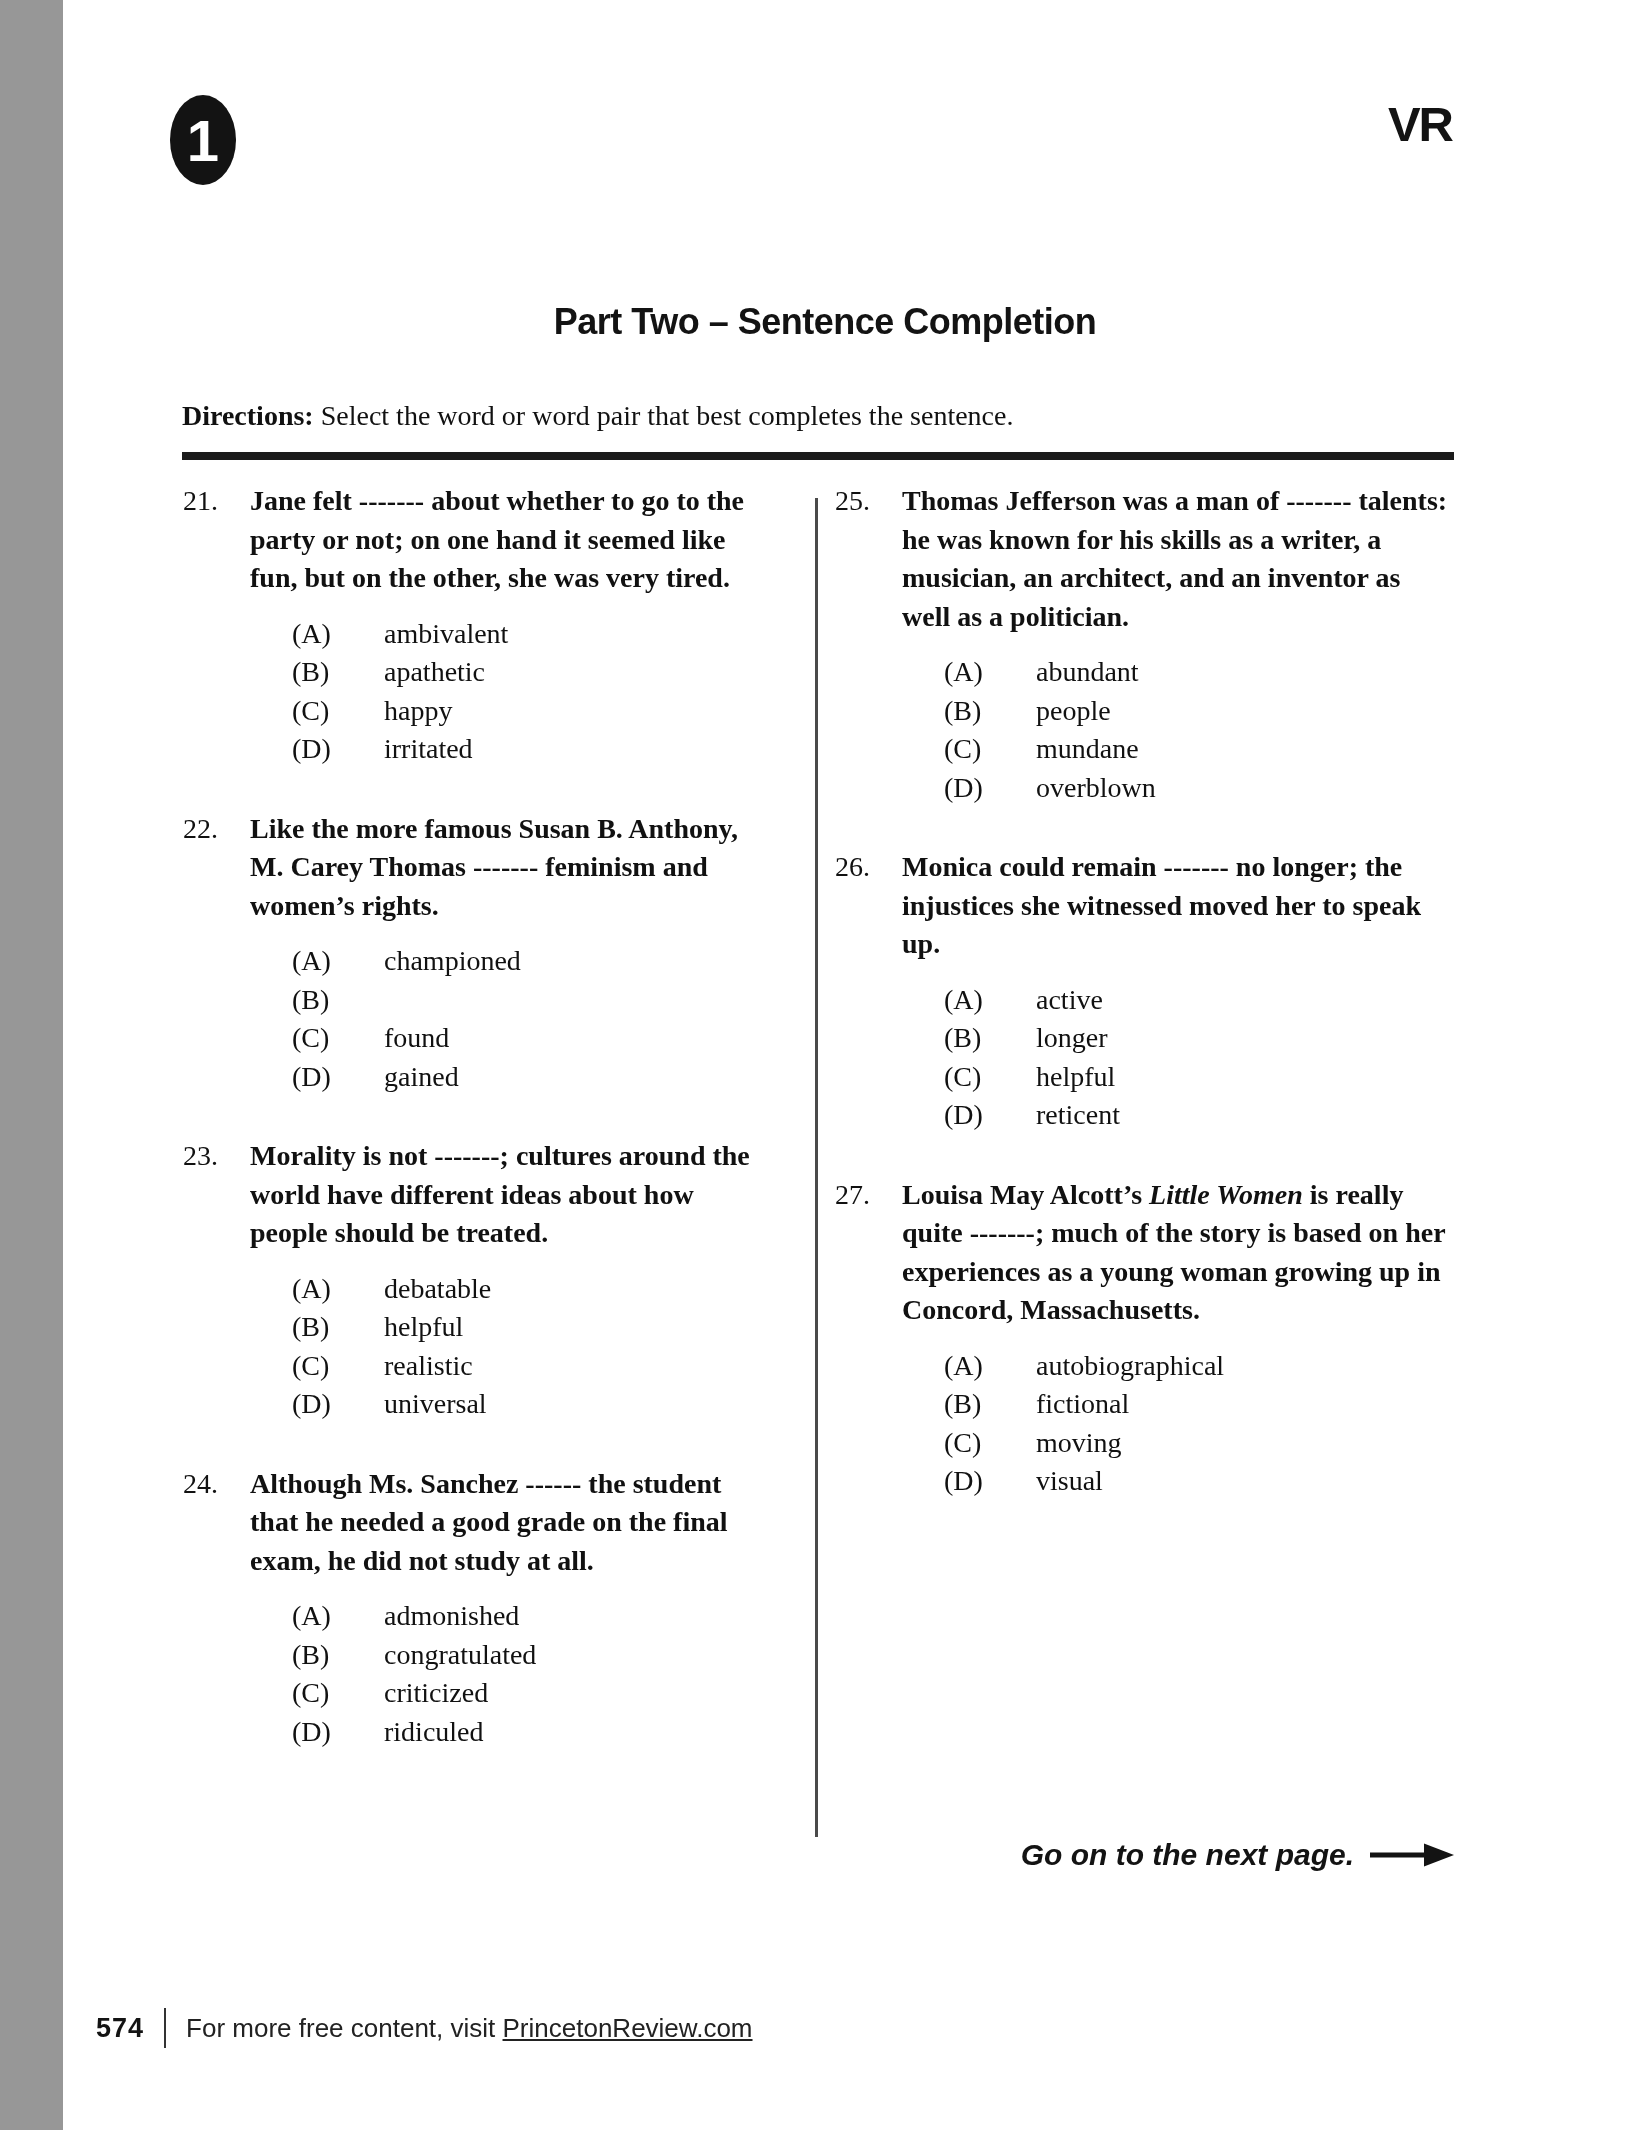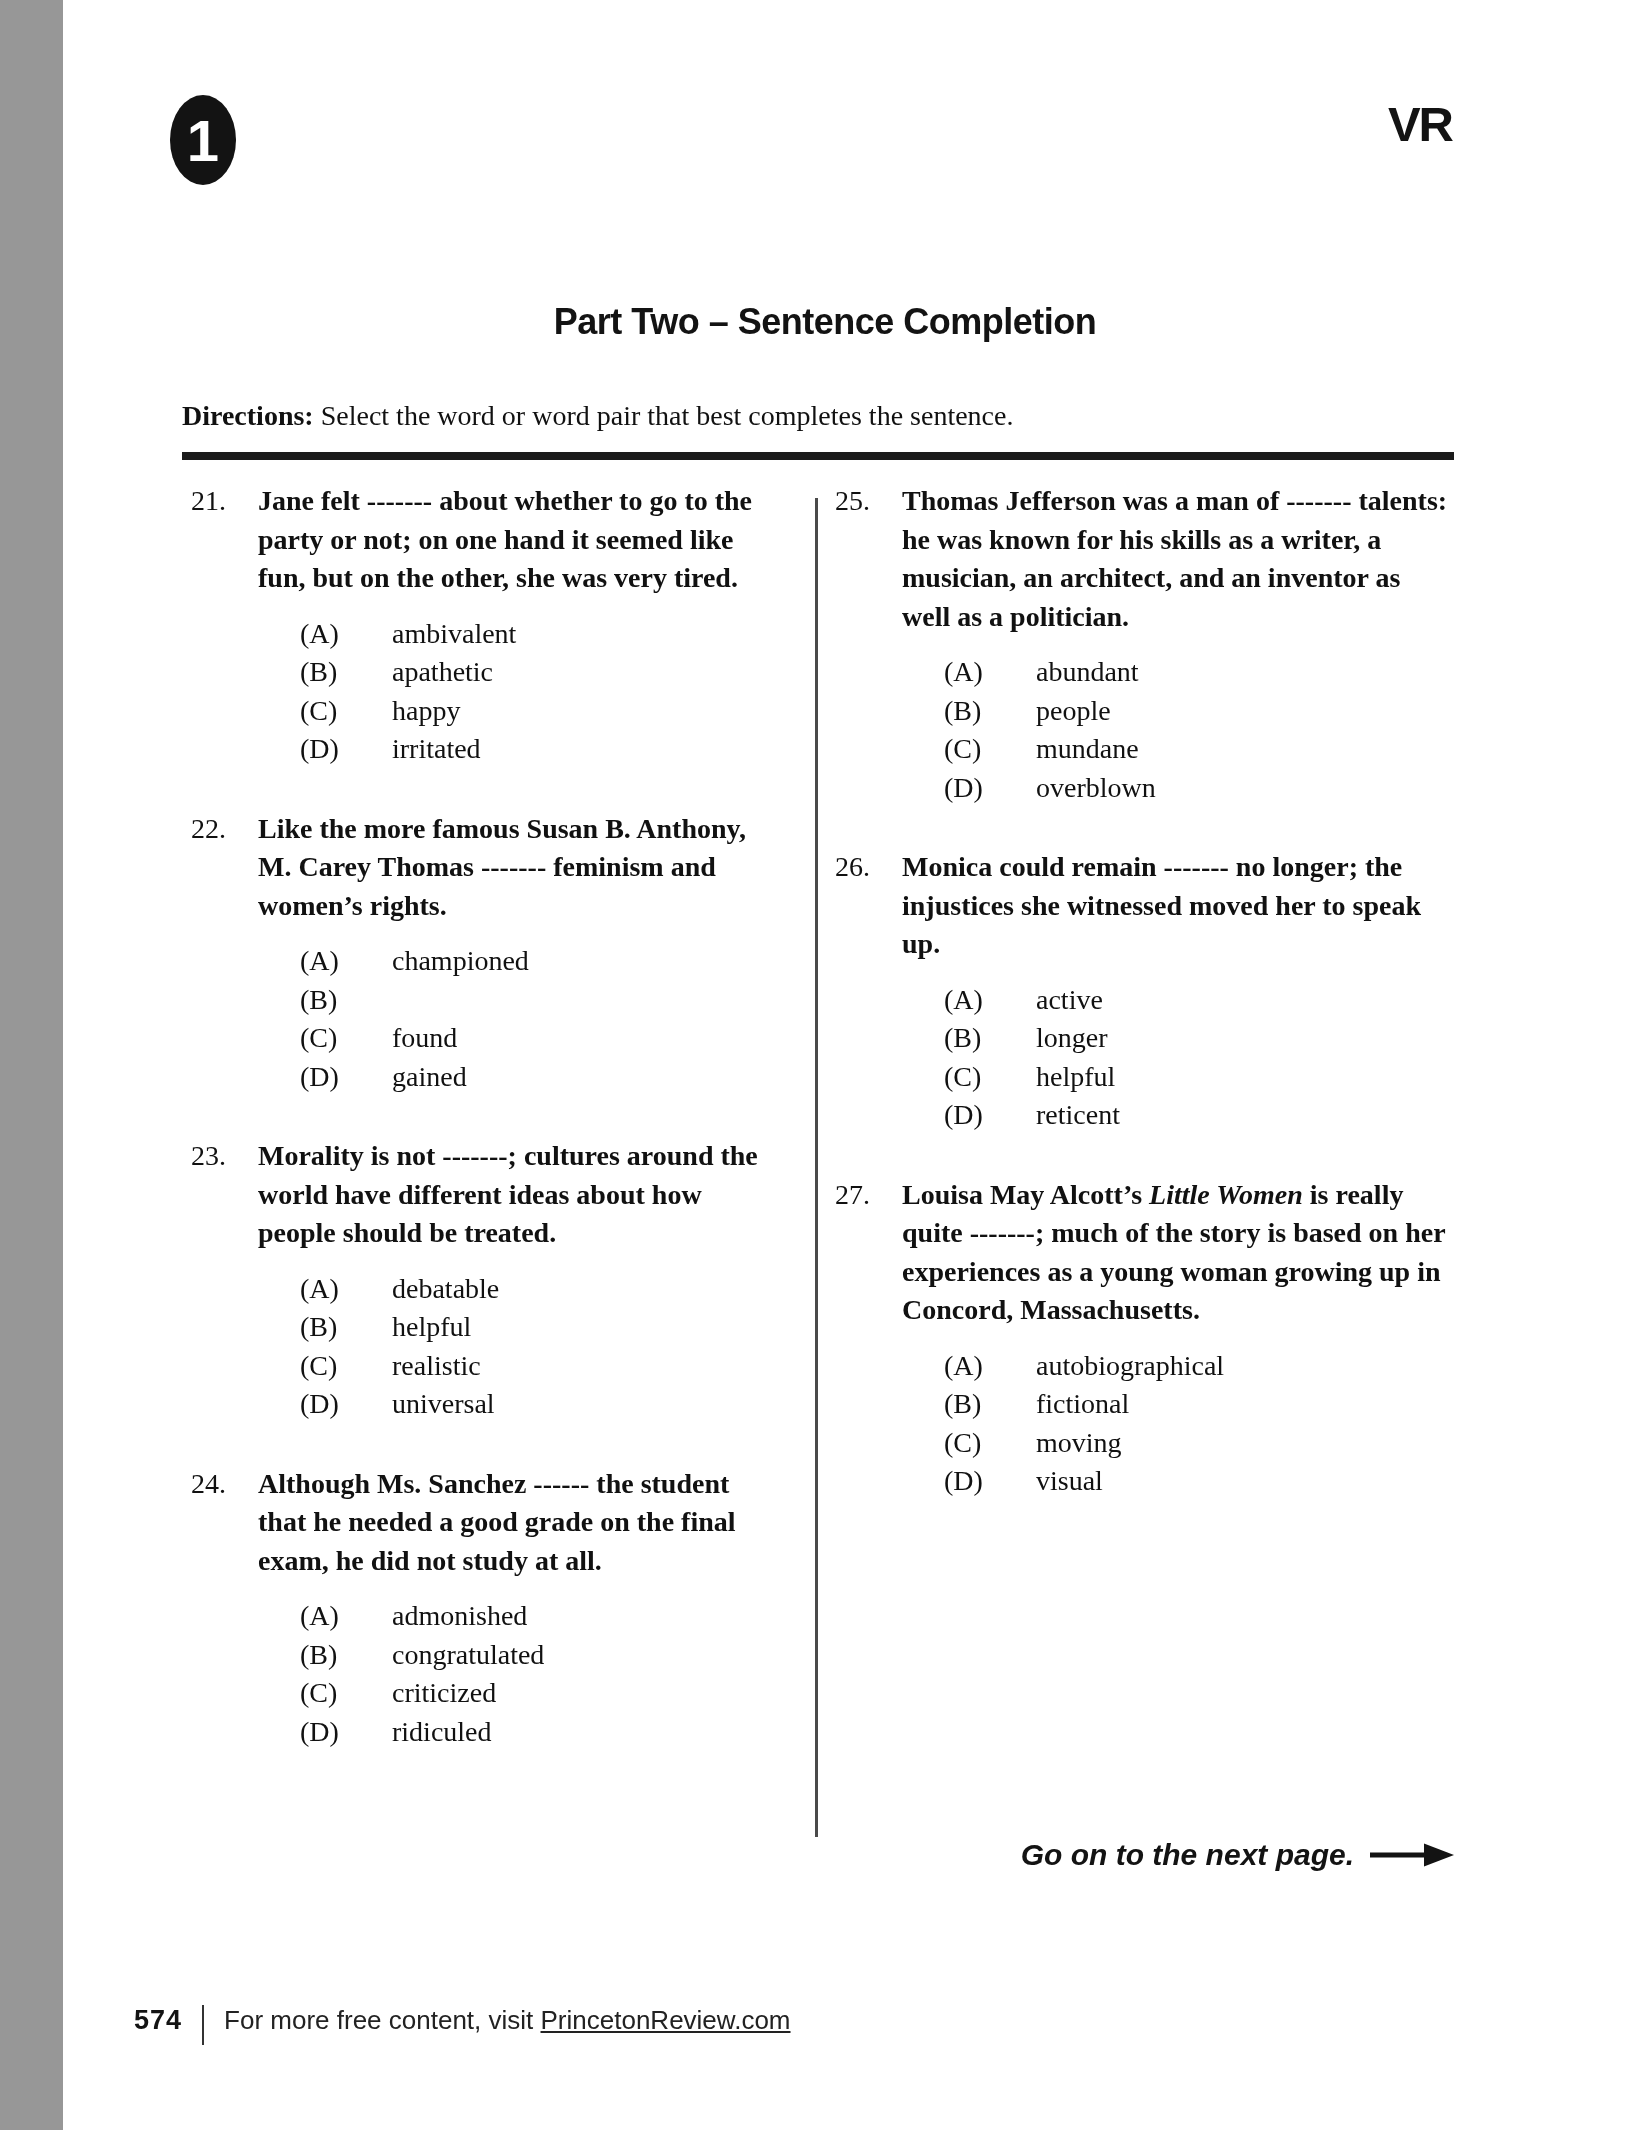--- a/index.html
+++ b/index.html
@@ -21,39 +21,39 @@
   .title{
     position:absolute;left:182px;top:293px;width:1270px;margin:8px;text-align:center;
     font-family:"Liberation Sans",sans-serif;font-weight:bold;font-size:36px;
     letter-spacing:-0.5px;color:#131313;
   }
   .directions{position:absolute;left:182px;top:400px;margin:0;font-size:28px;}
   .directions b{font-weight:bold;}
   .rule{position:absolute;left:182px;top:452px;width:1272px;height:8px;background:#1b1b1b;}
   .col-divider{position:absolute;left:815px;top:498px;width:3px;height:1339px;background:#4a4a4a;}
   .col{position:absolute;top:482px;}
-  .col-left{left:183px;width:592px;margin-left:8px;}
+  .col-left{left:183px;width:592px;}
   .col-right{left:835px;width:617px;}
   .q{display:flex;margin-bottom:41px;font-size:28px;line-height:38.5px;}
   .qnum{width:67px;flex-shrink:0;}
   .qbody{flex:1;min-width:0;}
   .stem{margin:0;font-weight:bold;}
   .choices{margin-top:17px;}
   .choice{display:flex;}
   .cletter{margin-left:42px;width:92px;flex-shrink:0;}
   .ctext{flex:1;}
   .goon{
     position:absolute;top:1838px;right:186px;display:flex;align-items:center;gap:16px;
     font-family:"Liberation Sans",sans-serif;font-weight:bold;font-style:italic;
     font-size:30px;color:#131313;
   }
   .arrow svg{display:block;}
   .footer{
-    position:absolute;left:96px;top:2005px;height:46px;display:flex;align-items:flex-start;
-    font-family:"Liberation Sans",sans-serif;color:#222;margin-left:38px;
+    position:absolute;left:96px;top:2005px;height:46px;display:flex;align-items:center;
+    font-family:"Liberation Sans",sans-serif;color:#222;
   }
   .pagenum{font-weight:bold;font-size:27px;letter-spacing:1px;color:#131313;}
   .fbar{width:2px;height:40px;background:#333;margin:0 20px;}
   .ftext{font-size:26px;}
   .flink{text-decoration:underline;color:#222;}
 </style>
 </head>
 <body>
 
 <div class="page">

